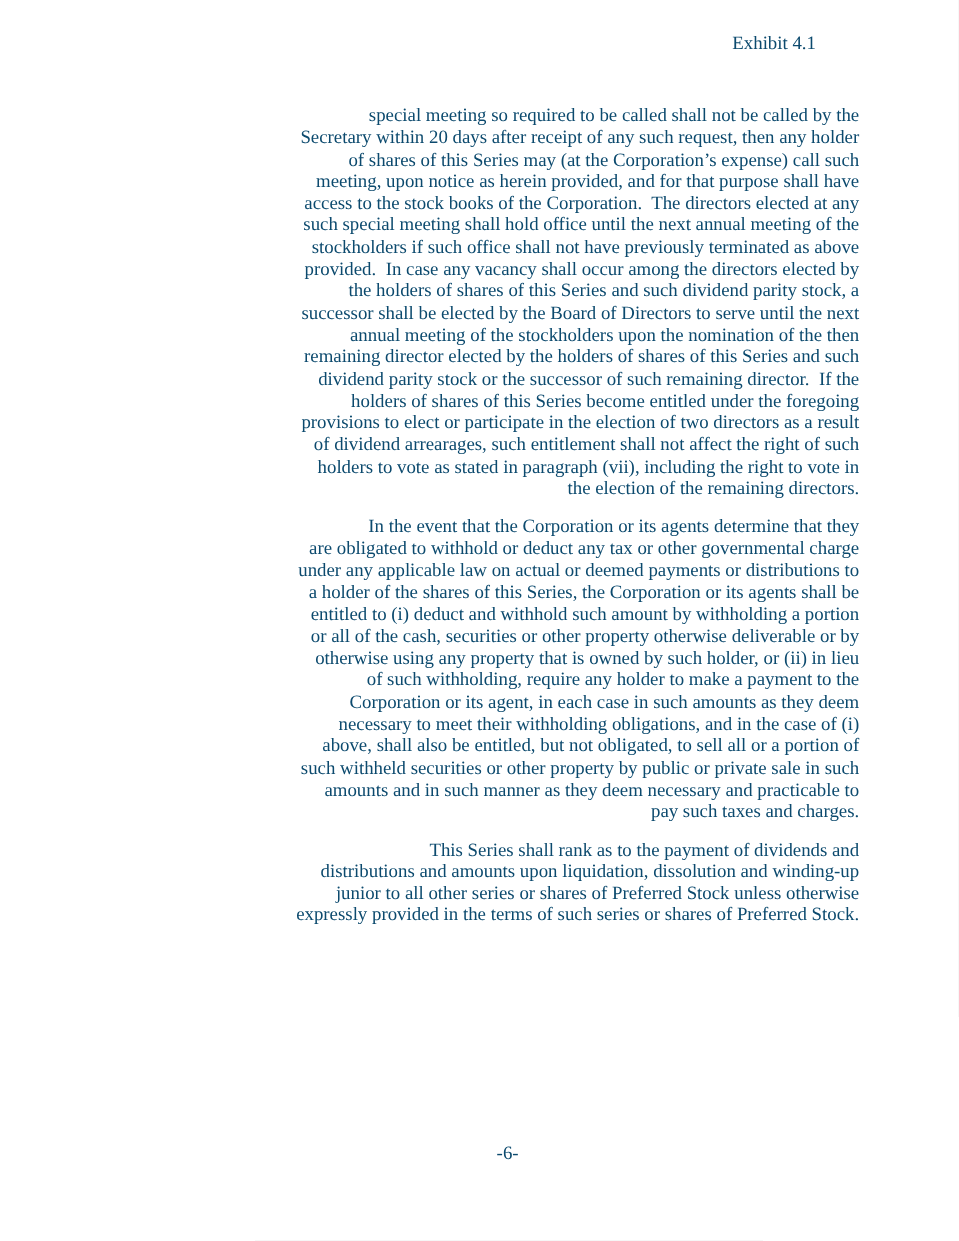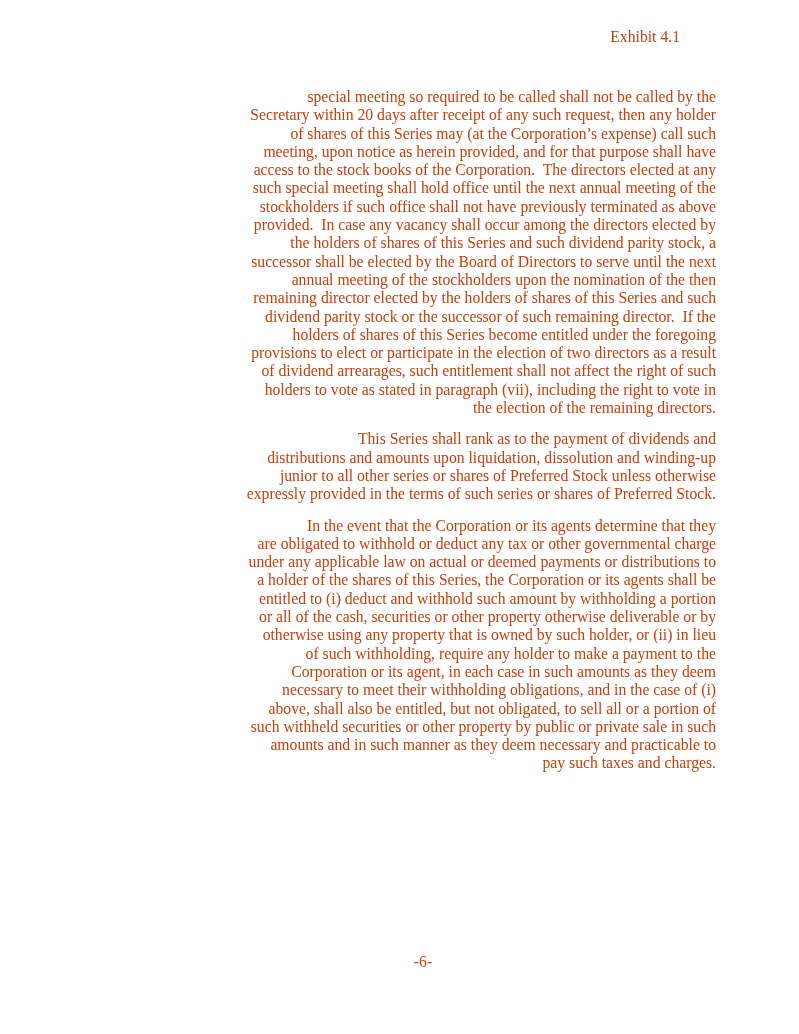--- a/index.html
+++ b/index.html
@@ -6,21 +6,21 @@
     margin: 0;
     padding: 0;
     background: #e8e8e8;
   }
   .page {
     position: relative;
     width: 799px;
     height: 1034px;
     margin: 0 auto;
     background: #ffffff;
-    color: #c2410c;
+    color: #0c4a6e;
     font-family: "Liberation Serif", "DejaVu Serif", serif;
     overflow: hidden;
   }
   .exhibit-label {
     position: absolute;
     top: 28px;
     right: 119px;
     font-size: 15.7px;
     line-height: 18.3px;
     white-space: nowrap;
@@ -70,35 +70,35 @@
 the holders of shares of this Series and such dividend parity stock, a
 successor shall be elected by the Board of Directors to serve until the next
 annual meeting of the stockholders upon the nomination of the then
 remaining director elected by the holders of shares of this Series and such
 dividend parity stock or the successor of such remaining director.  If the
 holders of shares of this Series become entitled under the foregoing
 provisions to elect or participate in the election of two directors as a result
 of dividend arrearages, such entitlement shall not affect the right of such
 holders to vote as stated in paragraph (vii), including the right to vote in
 the election of the remaining directors.</p>
-    <p class="paragraph indented">This Series shall rank as to the payment of dividends and
-distributions and amounts upon liquidation, dissolution and winding-up
-junior to all other series or shares of Preferred Stock unless otherwise
-expressly provided in the terms of such series or shares of Preferred Stock.</p>
     <p class="paragraph indented">In the event that the Corporation or its agents determine that they
 are obligated to withhold or deduct any tax or other governmental charge
 under any applicable law on actual or deemed payments or distributions to
 a holder of the shares of this Series, the Corporation or its agents shall be
 entitled to (i) deduct and withhold such amount by withholding a portion
 or all of the cash, securities or other property otherwise deliverable or by
 otherwise using any property that is owned by such holder, or (ii) in lieu
 of such withholding, require any holder to make a payment to the
 Corporation or its agent, in each case in such amounts as they deem
 necessary to meet their withholding obligations, and in the case of (i)
 above, shall also be entitled, but not obligated, to sell all or a portion of
 such withheld securities or other property by public or private sale in such
 amounts and in such manner as they deem necessary and practicable to
 pay such taxes and charges.</p>
+    <p class="paragraph indented">This Series shall rank as to the payment of dividends and
+distributions and amounts upon liquidation, dissolution and winding-up
+junior to all other series or shares of Preferred Stock unless otherwise
+expressly provided in the terms of such series or shares of Preferred Stock.</p>
   </div>
 
   <div class="page-footer">-6-</div>
 
 </div>
 
 </body></html>

